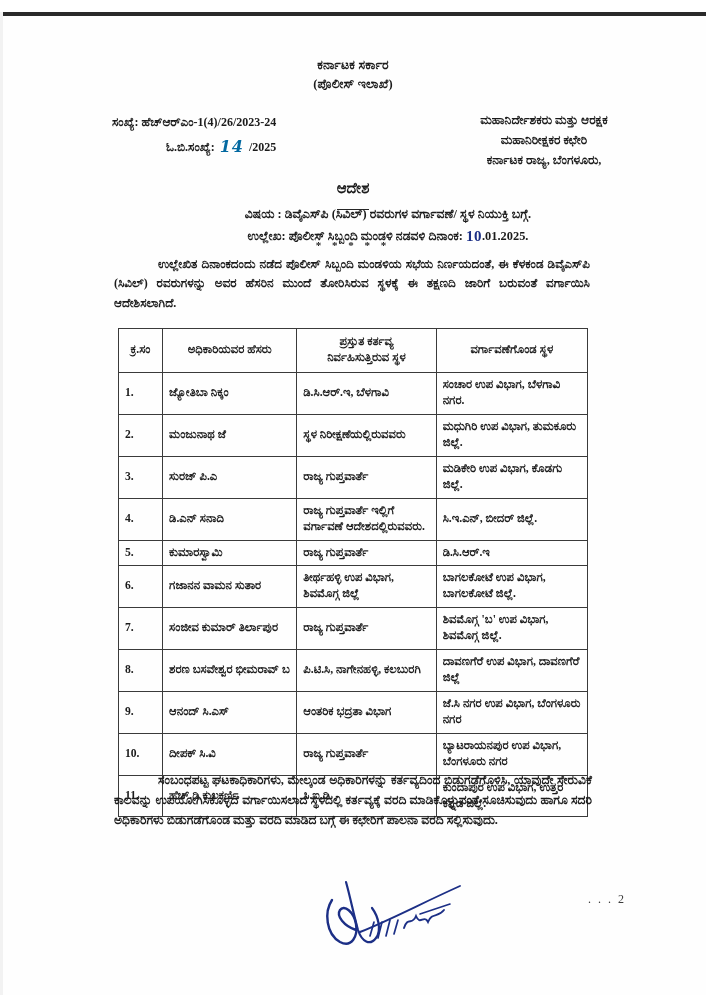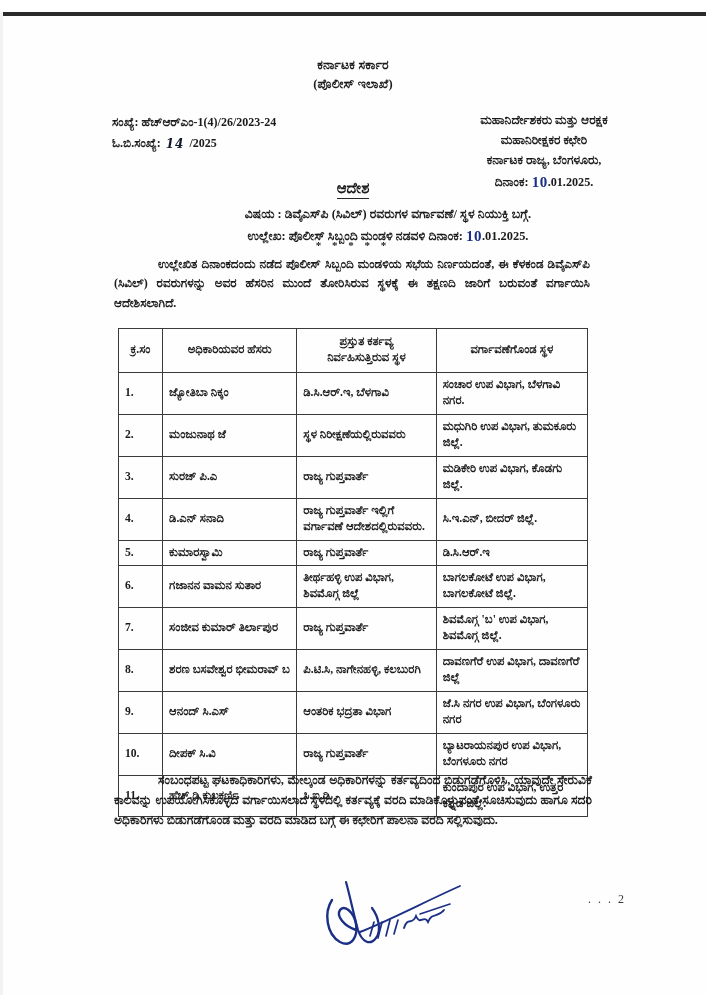--- a/index.html
+++ b/index.html
@@ -56,27 +56,28 @@
     letter-spacing: .2px;
   }
   .gov-heading div { white-space: nowrap; }
 
   .ref-block {
     position: absolute;
     left: 112px; top: 100px;
     font-size: 12px;
     font-weight: bold;
     line-height: 1.75;
+    text-align: right;
   }
   .ref-line { white-space: nowrap; }
   .ref-label { font-weight: bold; }
   .handwritten-num {
     font-family: "DejaVu Serif", serif;
-    color: #0f172a;
-    font-size: 12px;
+    color: #0369a1;
+    font-size: 16px;
     font-weight: bold;
     font-style: italic;
     letter-spacing: 1px;
     padding: 0 2px;
     vertical-align: -1px;
   }
   .ref-year { font-family: "Liberation Serif", serif; font-weight: bold; }
 
   .office-block {
     position: absolute;
@@ -100,21 +101,21 @@
   .order-title {
     position: absolute;
     left: 0; top: 168px;
     width: 706px;
     text-align: center;
     font-size: 15px;
     font-weight: bold;
   }
   .order-title span {
     border-bottom: 1.4px solid #262626;
-    padding-bottom: 2px;
+    padding-bottom: 13px;
     text-align: right;
   }
 
   .subject-block {
     position: absolute;
     left: 0; top: 192px;
     width: 706px;
     text-align: center;
     font-size: 12.4px;
     font-weight: bold;
@@ -229,24 +230,20 @@
         <span class="ref-label">ಓ.ಬಿ.ಸಂಖ್ಯೆ:</span>
         <span class="handwritten-num">14</span>
         <span class="ref-year">/2025</span>
       </div>
     </div>
 
     <div class="office-block">
       <div>ಮಹಾನಿರ್ದೇಶಕರು ಮತ್ತು ಆರಕ್ಷಕ</div>
       <div>ಮಹಾನಿರೀಕ್ಷಕರ ಕಛೇರಿ</div>
       <div>ಕರ್ನಾಟಕ ರಾಜ್ಯ, ಬೆಂಗಳೂರು,</div>
-      <div>
-        <span>ದಿನಾಂಕ:</span>
-        <span class="date-ink">10</span><span>.01.2025.</span>
-      </div>
     </div>
 
     <div class="order-title">
       <span>ಆದೇಶ</span>
     </div>
 
     <div class="subject-block">
       <div>ವಿಷಯ : ಡಿವೈಎಸ್‌ಪಿ (ಸಿವಿಲ್) ರವರುಗಳ ವರ್ಗಾವಣೆ/ ಸ್ಥಳ ನಿಯುಕ್ತಿ ಬಗ್ಗೆ.</div>
       <div>
         <span>ಉಲ್ಲೇಖ: ಪೊಲೀಸ್ ಸಿಬ್ಬಂದಿ ಮಂಡಳಿ ನಡವಳಿ ದಿನಾಂಕ:</span>

